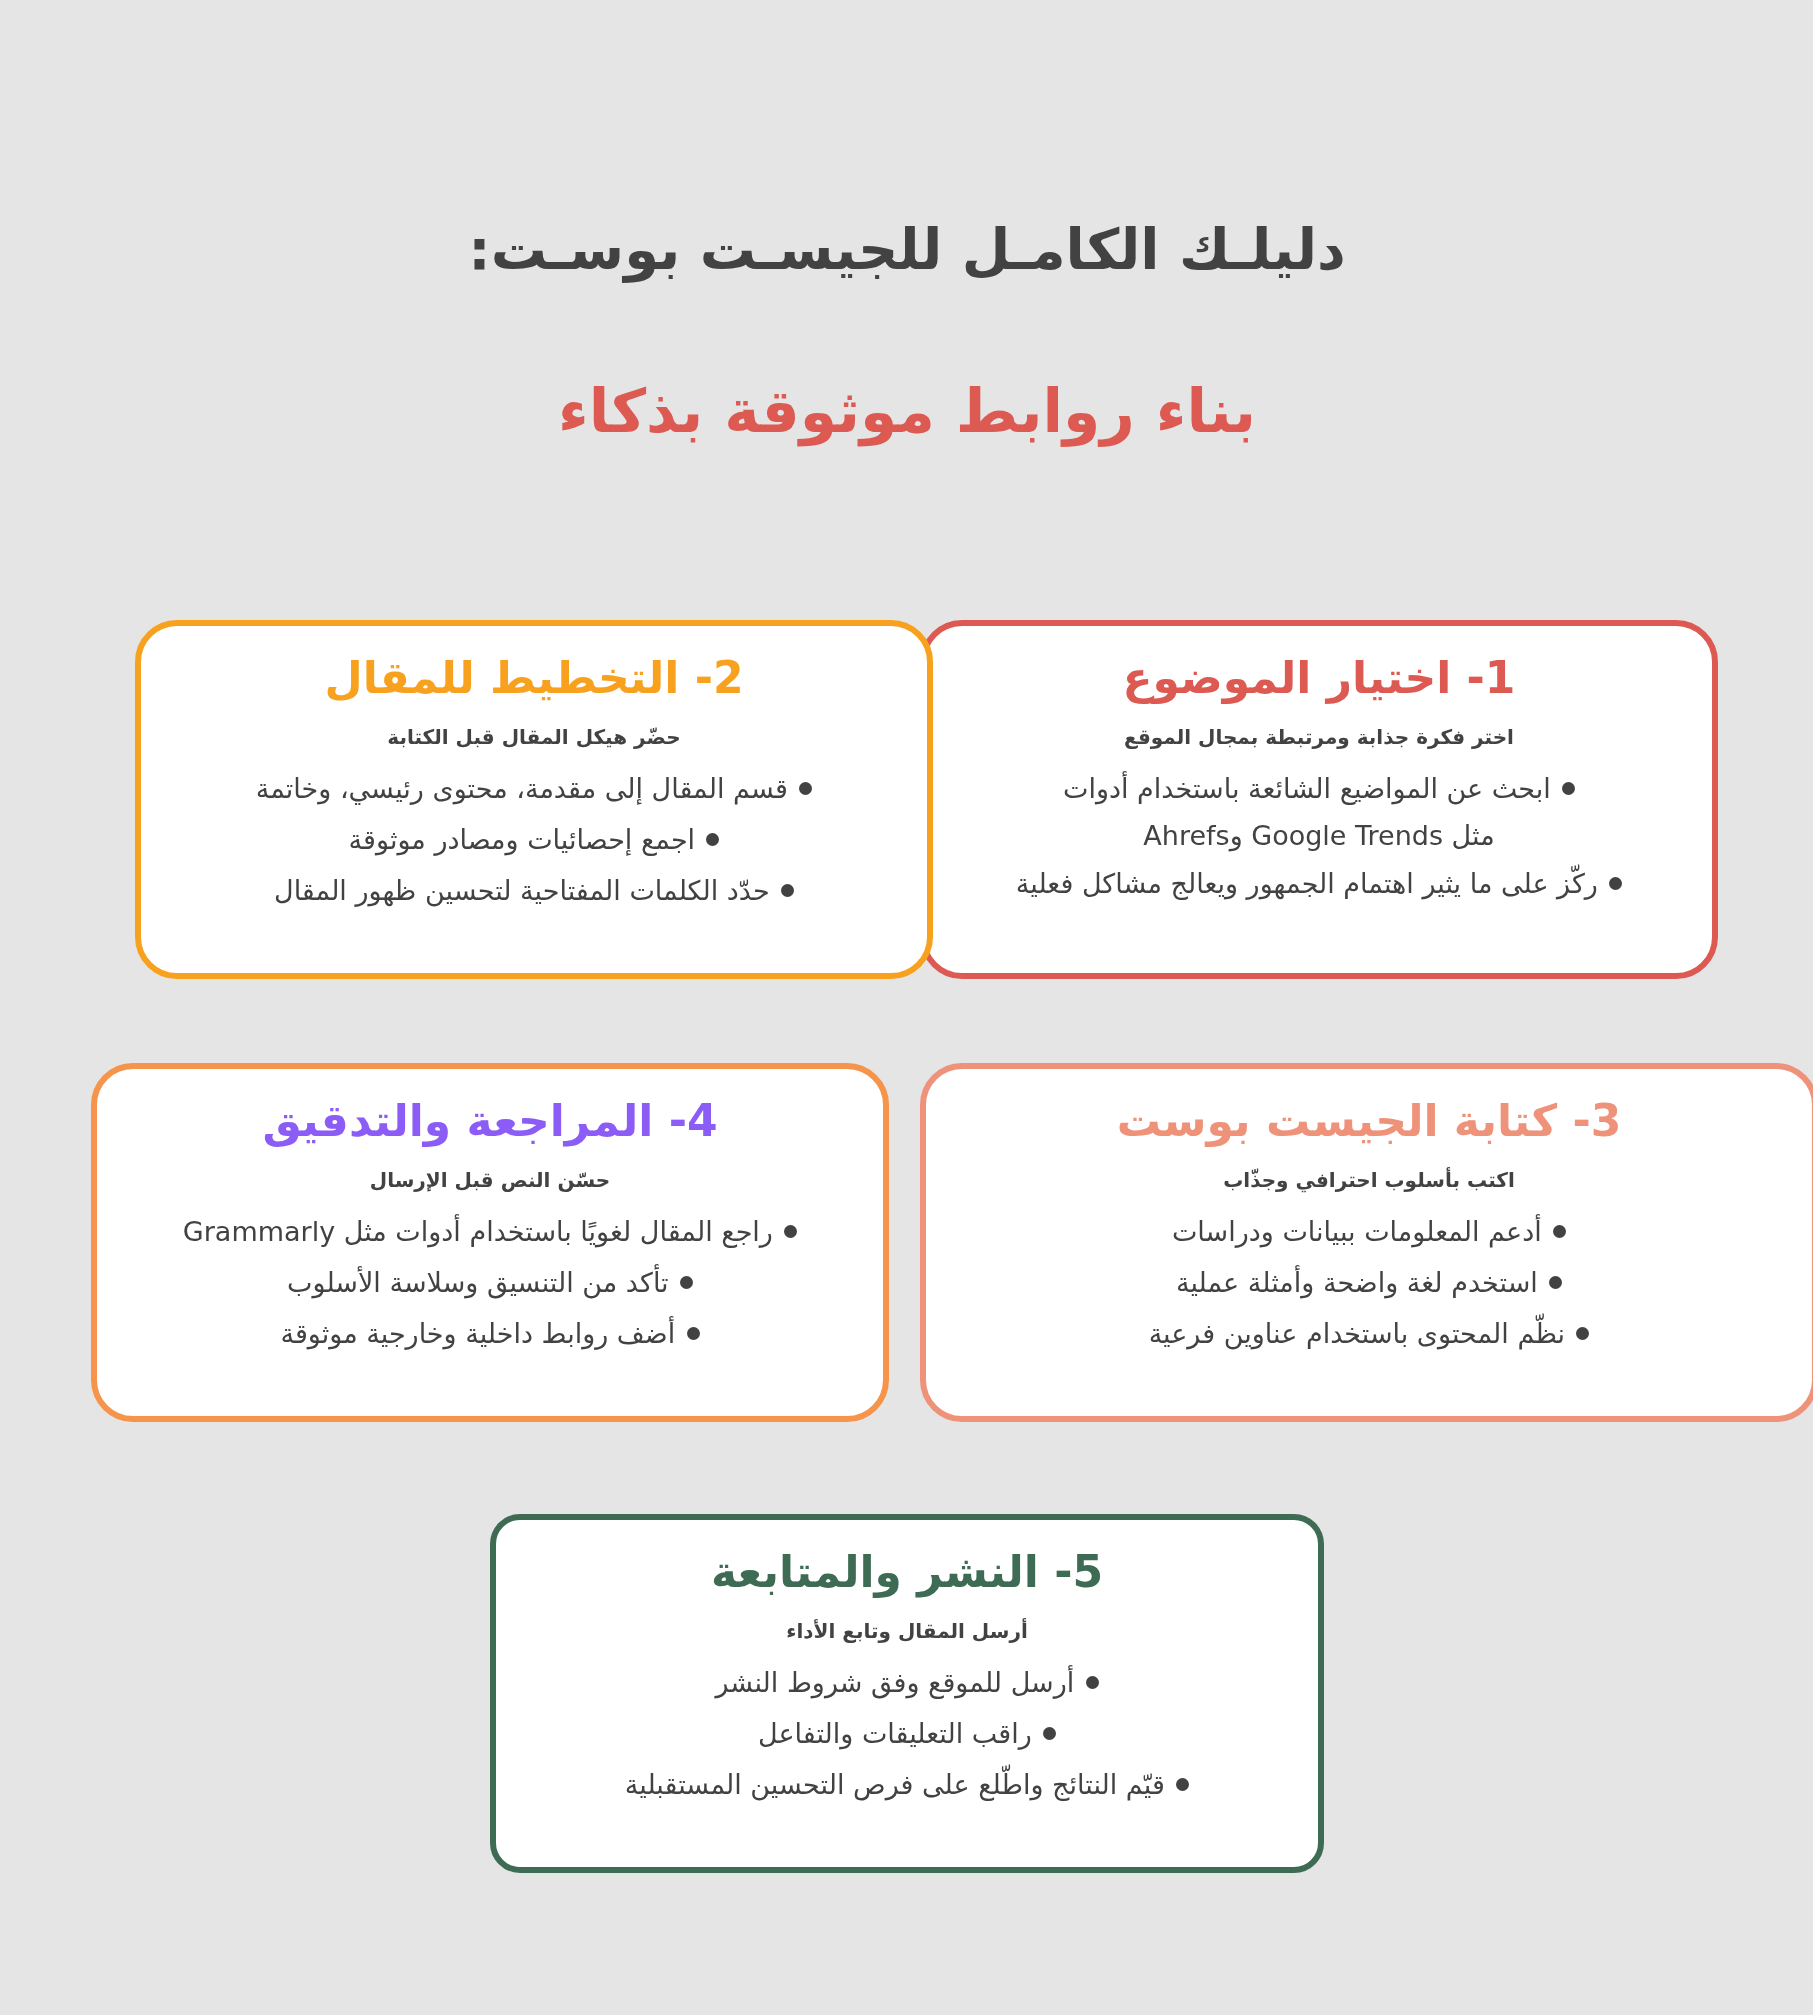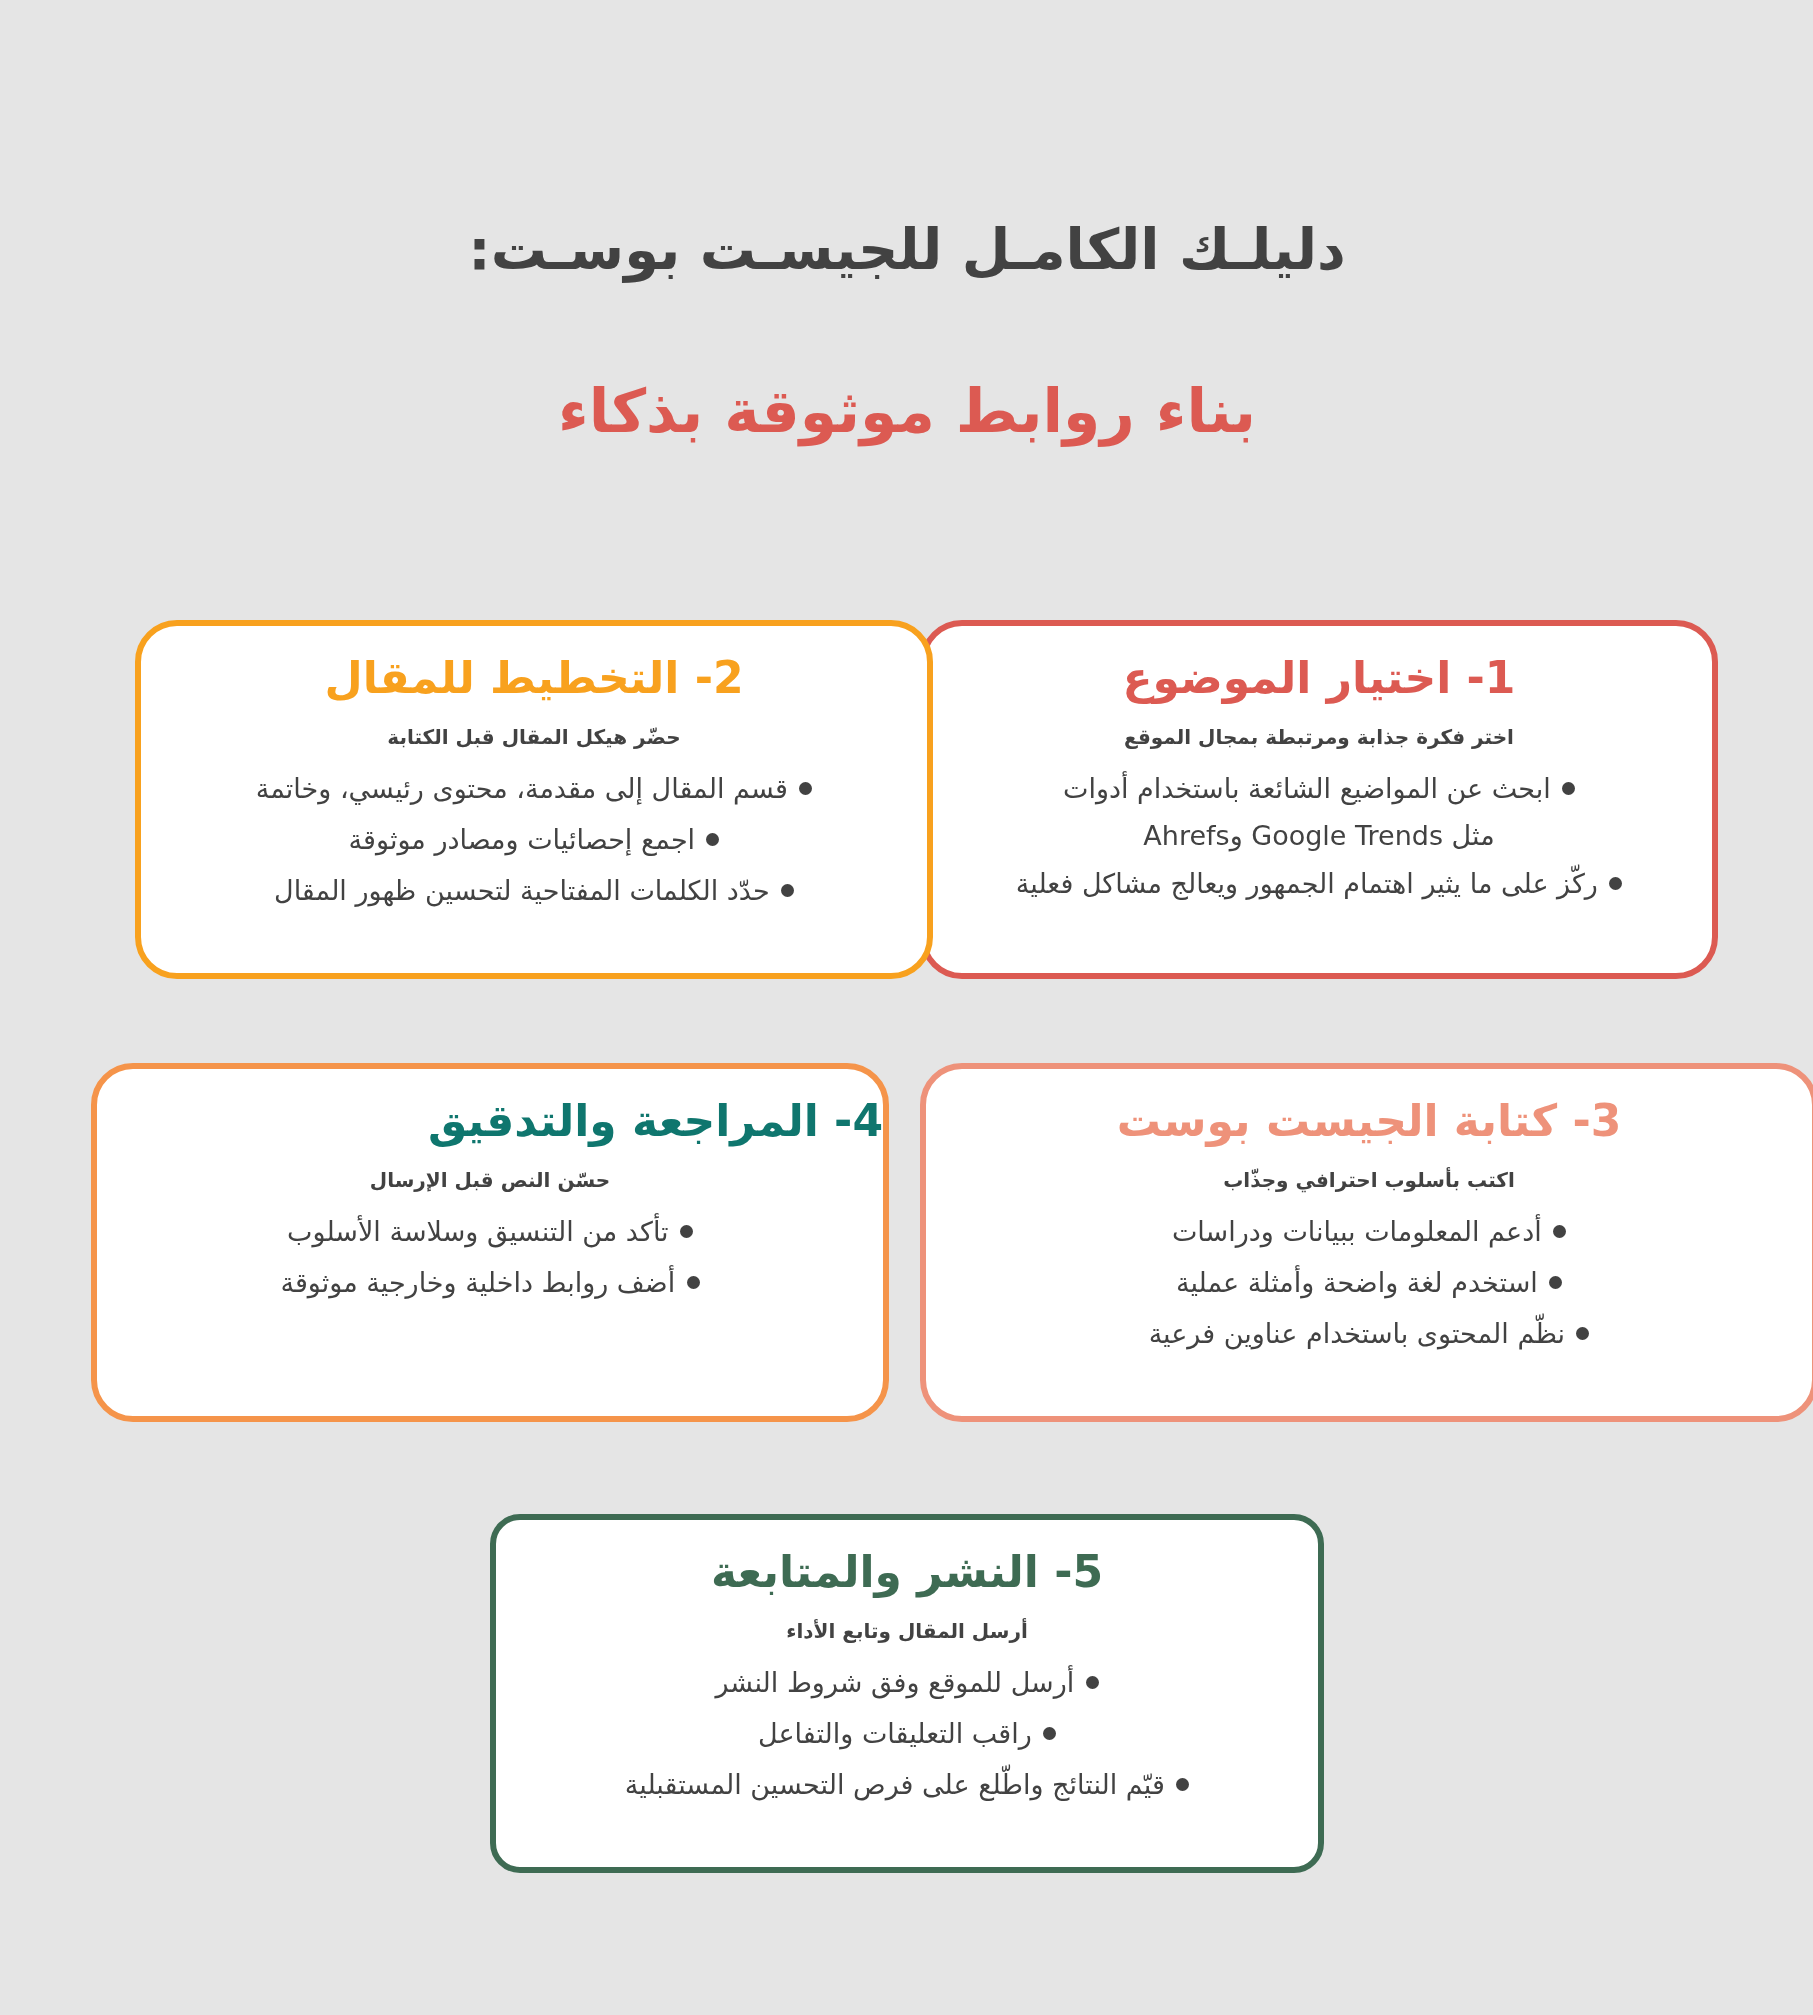--- a/index.html
+++ b/index.html
@@ -38,21 +38,21 @@
     }
     .card li.cont { line-height:44px; }
 
     #card-1 { left:920px; top:620px; width:798px; height:359px; border-color:#DC5A52; }
     #card-1 .card-title { color:#DC5A52; }
     #card-2 { left:91px; top:620px; width:798px; height:359px; border-color:#F8A11E;margin-left:44px; }
     #card-2 .card-title { color:#F8A11E; }
     #card-3 { left:920px; top:1063px; width:898px; height:359px; border-color:#EE927A; }
     #card-3 .card-title { color:#EE927A; }
     #card-4 { left:91px; top:1063px; width:798px; height:359px; border-color:#F5944A; }
-    #card-4 .card-title { color:#0f766e;text-align:right; }
+    #card-4 .card-title { color:#8b5cf6; }
     #card-5 { left:490px; top:1514px; width:834px; height:359px; border-color:#3E6B53;border-radius:30px; }
     #card-5 .card-title { color:#3E6B53; }
   </style>
 </head>
 <body>
 
 <div id="title-main" class="title">دليلـك الكامـل للجيسـت بوسـت:</div>
 <div id="title-sub" class="title">بناء روابط موثوقة بذكاء</div>
 
 <div id="card-1" class="card">
@@ -82,20 +82,21 @@
     <li><span class="dot"></span><span>أدعم المعلومات ببيانات ودراسات</span></li>
     <li><span class="dot"></span><span>استخدم لغة واضحة وأمثلة عملية</span></li>
     <li><span class="dot"></span><span>نظّم المحتوى باستخدام عناوين فرعية</span></li>
   </ul>
 </div>
 
 <div id="card-4" class="card">
   <div class="card-title">4- المراجعة والتدقيق</div>
   <div class="card-sub">حسّن النص قبل الإرسال</div>
   <ul>
+    <li><span class="dot"></span><span>راجع المقال لغويًا باستخدام أدوات مثل Grammarly</span></li>
     <li><span class="dot"></span><span>تأكد من التنسيق وسلاسة الأسلوب</span></li>
     <li><span class="dot"></span><span>أضف روابط داخلية وخارجية موثوقة</span></li>
   </ul>
 </div>
 
 <div id="card-5" class="card">
   <div class="card-title">5- النشر والمتابعة</div>
   <div class="card-sub">أرسل المقال وتابع الأداء</div>
   <ul>
     <li><span class="dot"></span><span>أرسل للموقع وفق شروط النشر</span></li>

